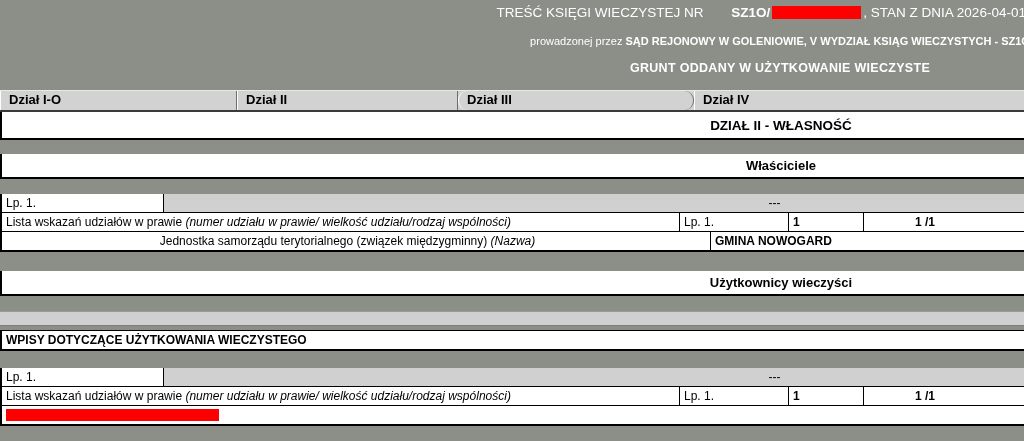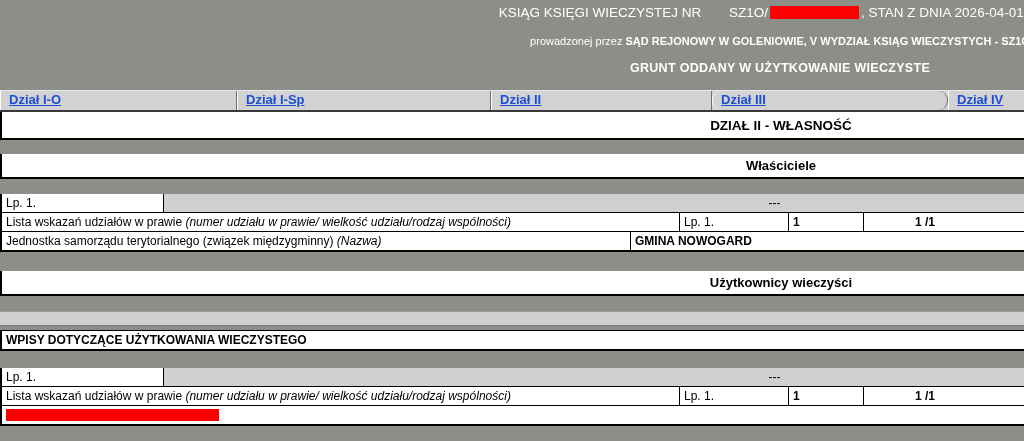--- a/index.html
+++ b/index.html
@@ -3,79 +3,78 @@
 <meta charset="utf-8">
 <style>
   html,body{margin:0;padding:0;}
   body{font-family:"Liberation Sans","DejaVu Sans",sans-serif;}
   .viewport{position:relative;width:1024px;height:441px;overflow:hidden;background:#8b8f88;}
   .canvas{position:absolute;top:0;left:0;width:1560px;height:441px;background:#8b8f88;}
 
   
   .hdr{width:100%;text-align:center;color:#ffffff;}
   .hdr1{margin-top:4px;font-size:13.5px;height:17px;line-height:17px;}
-  .hdr1 b{font-weight:normal;margin-left:24px;}
+  .hdr1 b{font-weight:bold;margin-left:24px;}
   .hdr2{margin-top:14px;font-size:11px;height:13px;line-height:13px;}
   .hdr2 b{font-weight:bold;}
   .hdr3{margin-top:13px;font-size:12.5px;font-weight:bold;height:15px;line-height:15px;letter-spacing:.3px;}
   .redact-top{display:inline-block;width:89px;height:13px;background:#ff0000;vertical-align:-2px;margin:0 2px;}
 
   
   .tabbar{margin-top:14px;display:flex;background:#d2d2d2;border-top:1px solid #e9e9e9;border-bottom:2px solid #3a3a3a;height:19px;}
   .tab{box-sizing:border-box;border-right:1px solid #6e6e6e;border-left:1px solid #fdfdfd;padding-left:8px;line-height:18px;font-size:13px;}
-  .tab a{color:#1d4ed8;font-weight:bold;text-decoration:underline;cursor:pointer;}
+  .tab a{color:#000000;font-weight:bold;cursor:pointer;}
   .t1{width:237px;} .t2{width:254px;} .t3{width:221px;} .t4{width:236px;border-radius:9px;} .t5{flex:1;border-right:none;}
 
   
   .whitebar{background:#ffffff;border-left:2px solid #000;border-bottom:2px solid #000;text-align:center;font-weight:bold;color:#000;}
   .bar-main{height:26px;line-height:27px;font-size:13.5px;}
   .bar-sub{margin-top:14px;height:23px;line-height:24px;font-size:13px;}
   .bar-sub2{margin-top:19px;height:23px;line-height:24px;font-size:13px;}
 
   
   .tbl{margin-top:15px;border-left:2px solid #000;}
   .tbl2{margin-top:17px;border-left:2px solid #000;}
   .trow{display:flex;border-bottom:1px solid #000;background:#ffffff;height:18px;font-size:12px;line-height:18px;color:#000;}
   .trow:last-child{border-bottom:2px solid #000;}
   .cell{box-sizing:border-box;border-right:1px solid #000;padding:0 21px 0 4px;white-space:nowrap;overflow:hidden;}
   .cell:last-child{border-right:none;}
   .gray{background:#d0d0d0;}
   .c-lp{width:162px;}
   .c-dash{width:1238px;text-align:center;border-right:none;}
   .c-label{width:678px;}
-  .c-label-w{width:629px;}
+  .c-label-w{width:709px;text-align:center;}
   .c-lpv{width:109px;}
   .c-n1{width:75px;font-weight:bold;}
   .c-n2{width:190px;font-weight:bold;margin-left:47px;}
   .c-rest{flex:1;padding-left:6px;}
   .c-val{flex:1;font-weight:bold;padding-left:4px;}
   .it{font-style:italic;}
   .redact-bot{display:block;width:213px;height:12px;background:#ff0000;margin-top:3px;}
 
   
   .spacerbar{margin-top:15px;height:13px;background:#d0d0d0;border-top:1px solid #9a9a9a;border-bottom:1px solid #7d7d7d;}
   .napisrow{margin-top:4px;border-left:2px solid #000;border-top:1px solid #000;border-bottom:2px solid #000;display:flex;background:#fff;height:18px;font-size:12px;line-height:18px;}
 </style>
 </head>
 <body>
 
 <div class="viewport">
   <div class="canvas">
 
     <div class="hdr hdr1">
-      <span>KSIĄG KSIĘGI WIECZYSTEJ NR </span><b>SZ1O/</b><span class="redact-top"></span><span>, STAN Z DNIA 2026-04-01 19:12</span>
+      <span>TREŚĆ KSIĘGI WIECZYSTEJ NR </span><b>SZ1O/</b><span class="redact-top"></span><span>, STAN Z DNIA 2026-04-01 19:12</span>
     </div>
     <div class="hdr hdr2">
       <span>prowadzonej przez </span><b>SĄD REJONOWY W GOLENIOWIE, V WYDZIAŁ KSIĄG WIECZYSTYCH - SZ1O</b>
     </div>
     <div class="hdr hdr3">GRUNT ODDANY W UŻYTKOWANIE WIECZYSTE</div>
 
     <div class="tabbar">
       <div class="tab t1"><a>Dział I-O</a></div>
-      <div class="tab t2"><a>Dział I-Sp</a></div>
       <div class="tab t3"><a>Dział II</a></div>
       <div class="tab t4"><a>Dział III</a></div>
       <div class="tab t5"><a>Dział IV</a></div>
     </div>
 
     <div class="whitebar bar-main">DZIAŁ II - WŁASNOŚĆ</div>
 
     <div class="whitebar bar-sub">Właściciele</div>
 
     <div class="tbl">

